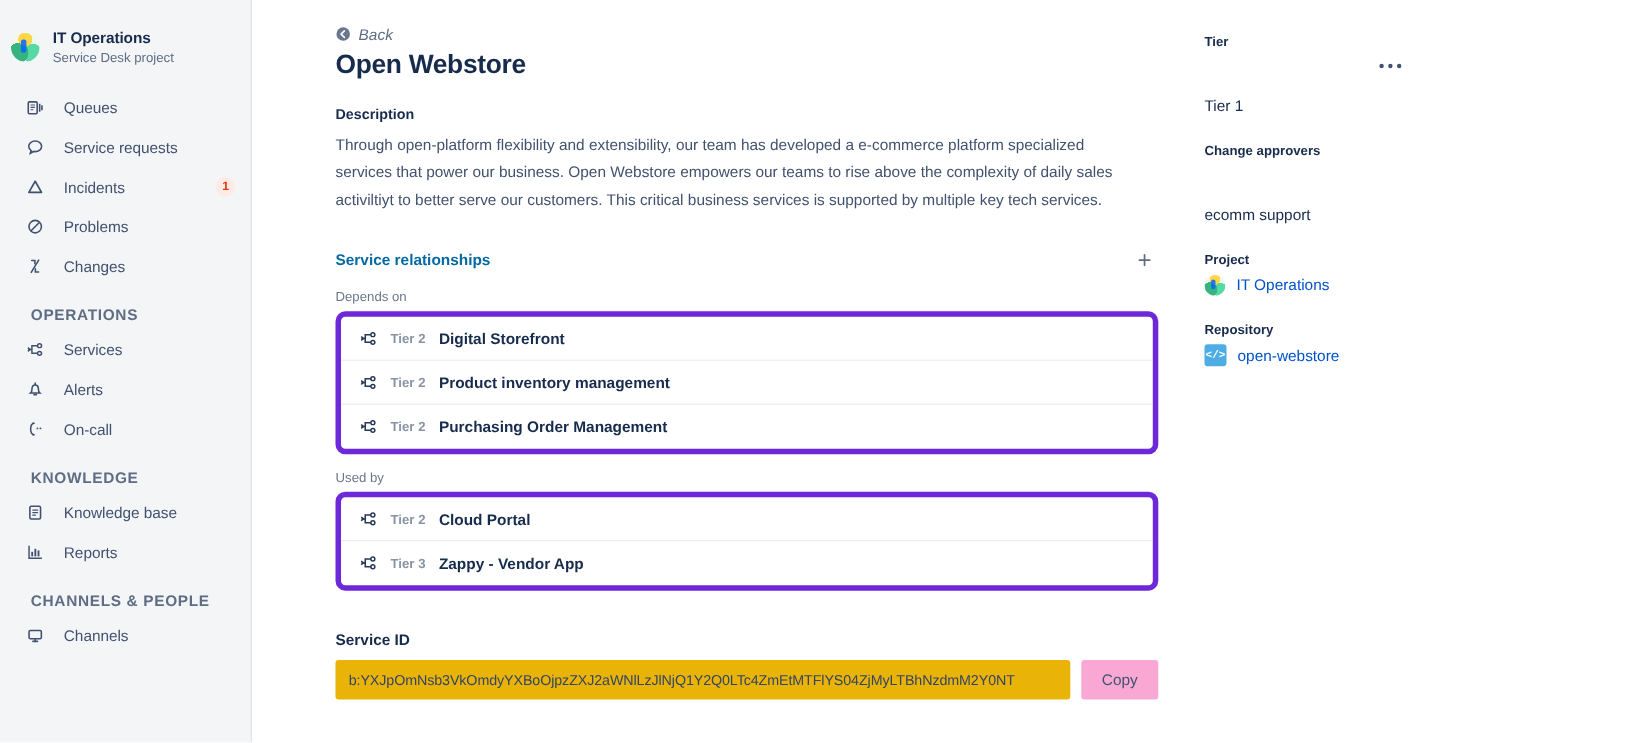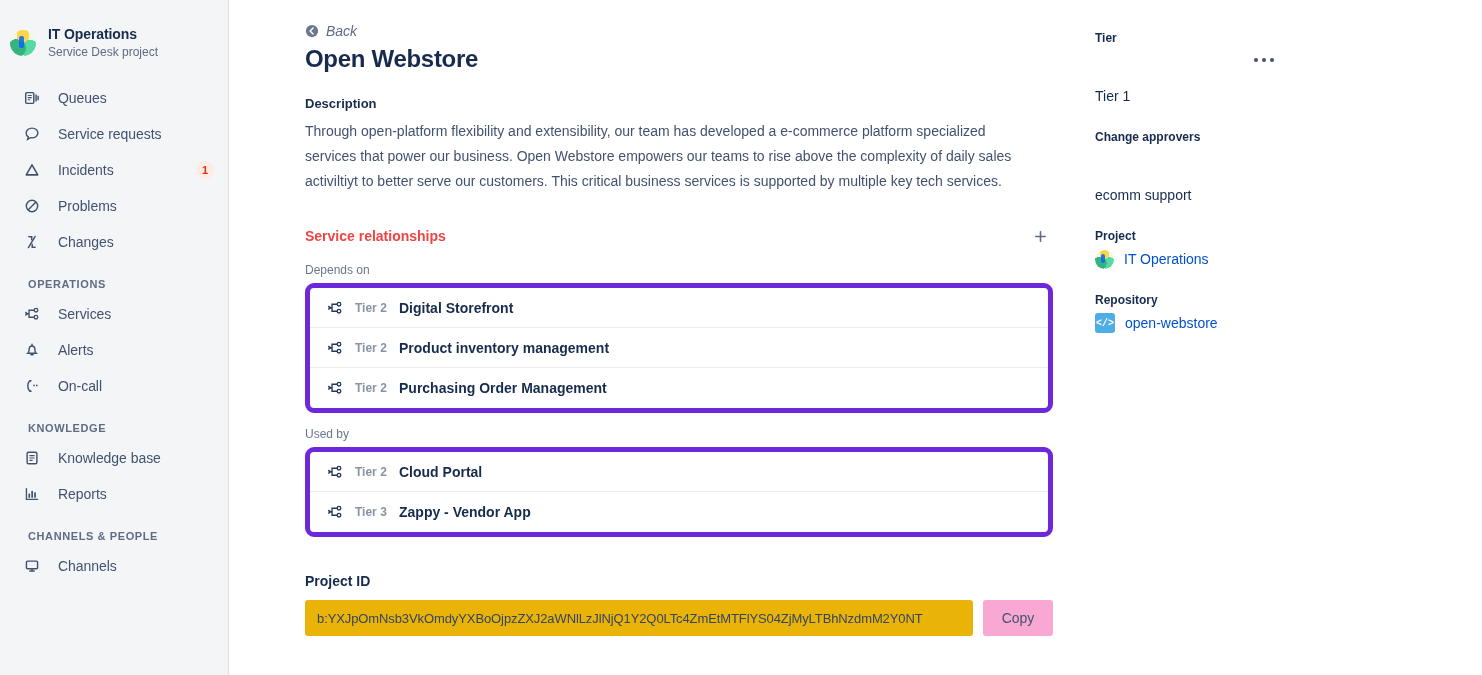--- a/index.html
+++ b/index.html
@@ -50,21 +50,21 @@
     opacity:.85;
   }
   .project-meta { display: flex; flex-direction: column; justify-content: center; }
   .project-name {
     font-size: 14px; font-weight: 700; color: #172b4d;
     line-height: 17px; letter-spacing: -0.1px;
   }
   .project-sub { font-size: 12px; color: #5e6c84; line-height: 16px; margin-top: 1px; }
 
   .nav-section-label {
-    font-size: 11px; font-weight: 700; color: #5e6c84;
+    font-size: 14px; font-weight: 700; color: #5e6c84;
     letter-spacing: 0.6px; text-transform: uppercase;
     padding: 0 16px; margin: 18px 0 6px 12px;
   }
   .nav-item {
     display: flex; align-items: center;
     height: 36px;
     padding: 0 14px 0 22px;
     cursor: pointer;
     position: relative;
   }
@@ -118,21 +118,21 @@
   }
   .description-text {
     font-size: 14px; color: #42526e; line-height: 25px;
     max-width: 726px;
   }
 
   .rel-header {
     display: flex; align-items: center; justify-content: space-between;
     margin-top: 29px; width: 748px;
   }
-  .rel-title { font-size: 14px; font-weight: 700; color: #ef4444; line-height: 20px; }
+  .rel-title { font-size: 14px; font-weight: 700; color: #0369a1; line-height: 20px; }
   .add-btn {
     width: 26px; height: 26px;
     display: flex; align-items: center; justify-content: center;
     color: #5e6c84; cursor: pointer; border-radius: 3px;
   }
 
   .sub-label { font-size: 12px; color: #6b778c; line-height: 16px; margin: 13px 0 5px; }
 
   .rel-card {
     width: 748px;
@@ -471,21 +471,21 @@
                 <path d="M2.8 9.7h3.9M6.7 9.7v-3.9h5.7M6.7 9.7v3.9h5.7"></path>
                 <path d="M2.6 7.8 5 9.7l-2.4 1.9" stroke-linejoin="round"></path>
               </svg>
             </span>
             <span class="rel-tier">Tier 3</span>
             <span class="rel-name">Zappy - Vendor App</span>
           </div>
         </div>
 
         <div class="svcid-block">
-          <div class="svcid-title">Project ID</div>
+          <div class="svcid-title">Service ID</div>
           <div class="svcid-row">
             <div class="svcid-field">b:YXJpOmNsb3VkOmdyYXBoOjpzZXJ2aWNlLzJlNjQ1Y2Q0LTc4ZmEtMTFlYS04ZjMyLTBhNzdmM2Y0NT</div>
             <button class="copy-btn">Copy</button>
           </div>
         </div>
       </div>
 
       <div class="col-right">
 
         <div class="detail-group">

